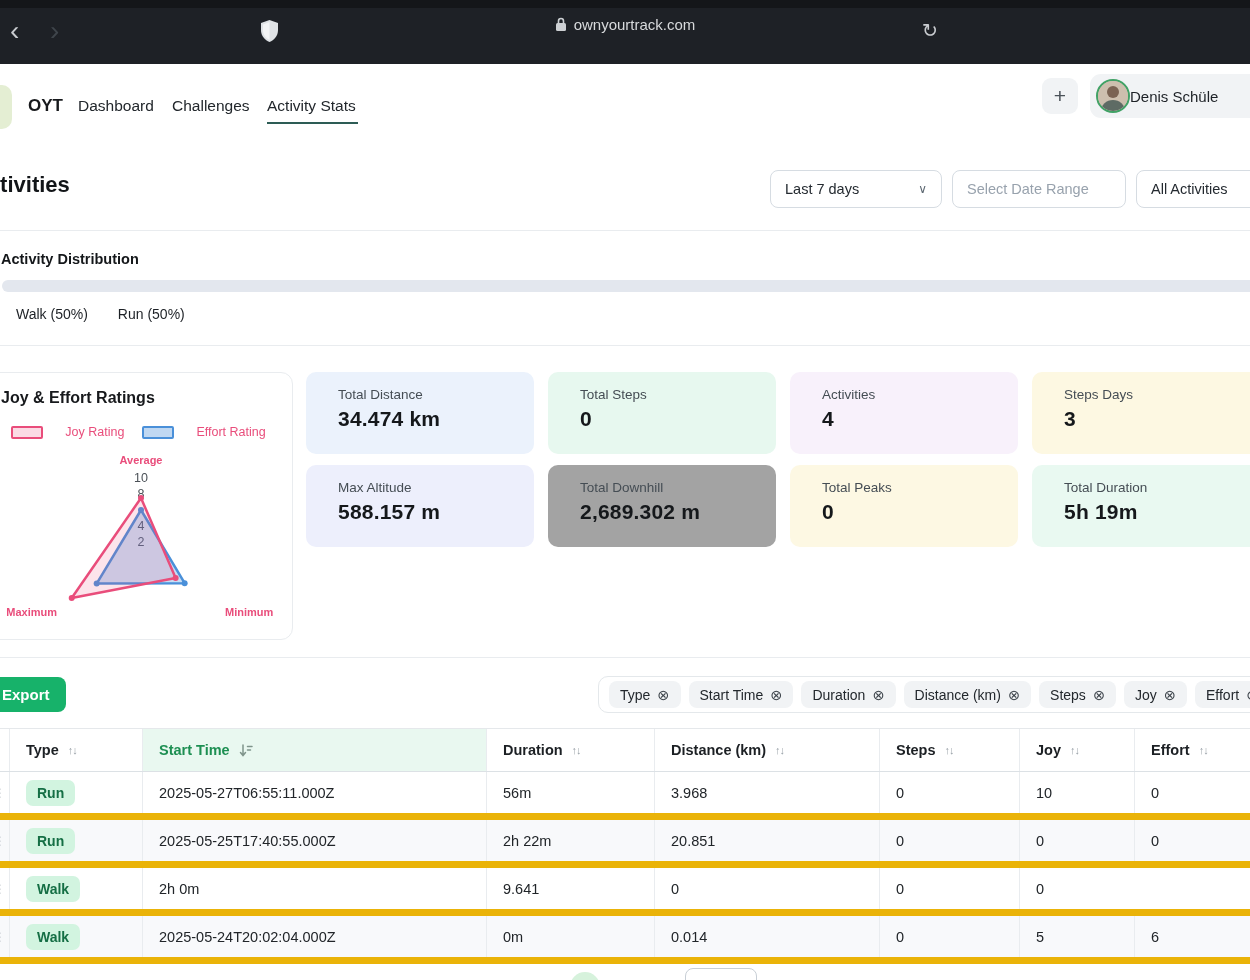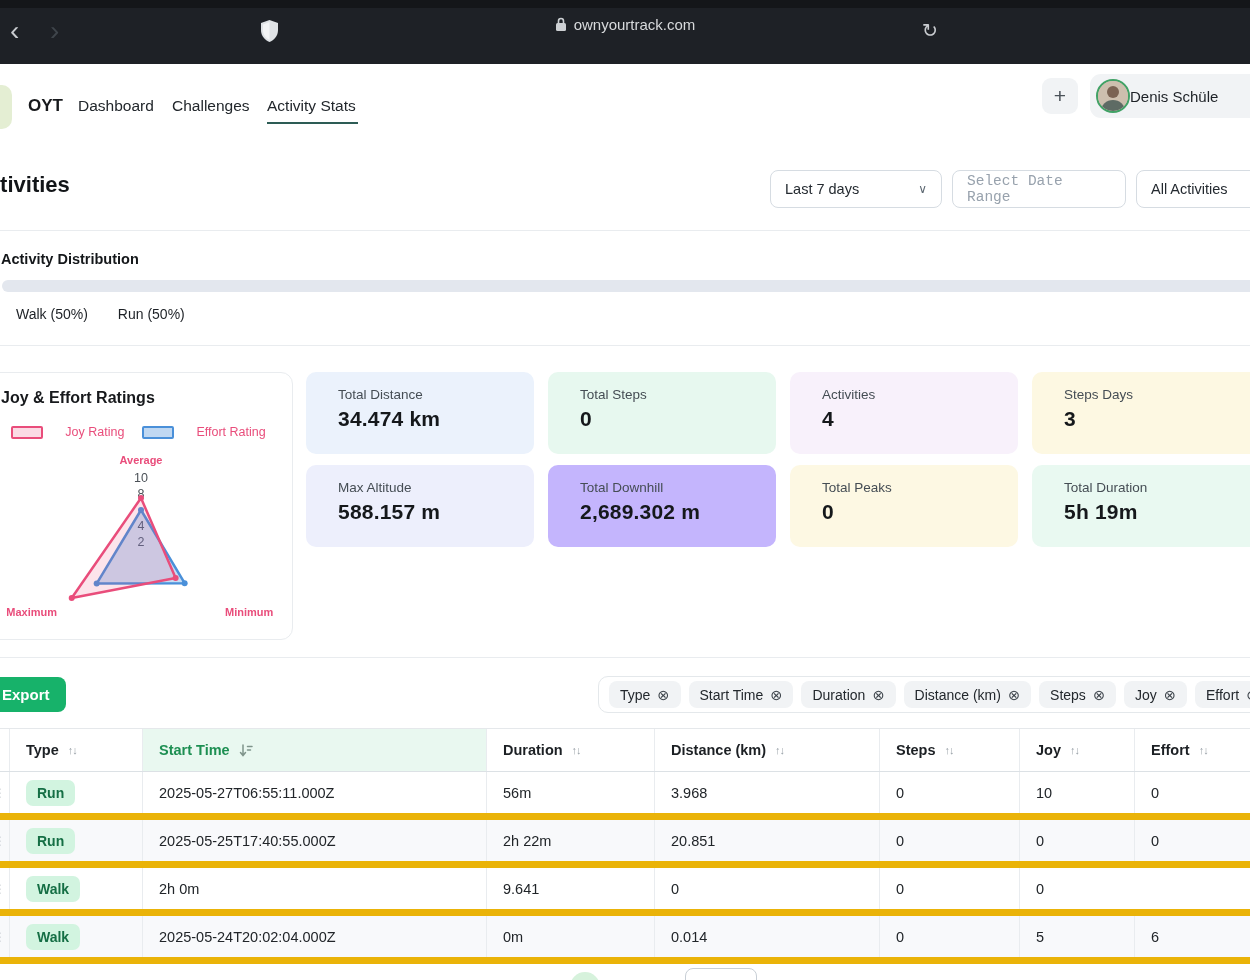--- a/index.html
+++ b/index.html
@@ -25,21 +25,21 @@
   .tab.active::after { content:""; position:absolute; left:0; right:-2px; bottom:-9px; height:2px; background:#2d5c55; }
   .add-btn { position:absolute; left:1042px; top:14px; width:36px; height:36px; border:none; border-radius:9px; background:#f1f3f5; color:#4a5158; font-size:21px; line-height:34px; text-align:center; }
   .user-pill { position:absolute; left:1090px; top:10px; width:210px; height:44px; border-radius:11px; background:#f1f3f5; display:flex; align-items:center; padding-left:6px; }
   .avatar { width:34px; height:34px; border-radius:50%; border:2px solid #41a266; overflow:hidden; background:#cdbfae; flex:none; }
   .user-name { font-size:15px; color:#1d2126; white-space:nowrap; }
 
   
   .page-title { position:absolute; left:-28px; top:172px; font-size:22px; font-weight:bold; color:#121518; }
   .ctl { position:absolute; top:170px; height:38px; border:1px solid #d6dce2; border-radius:8px; background:#fff; display:flex; align-items:center; font-size:14.5px; color:#242a30; padding:0 14px; }
   .ctl-range { left:770px; width:172px; justify-content:space-between; }
-  .ctl-date { left:952px; width:174px; color:#98a2ad;font-family:Liberation Mono, monospace; }
+  .ctl-date { left:952px; width:174px; color:#98a2ad; }
   .ctl-type { left:1136px; width:160px; }
   .chev { color:#5d6872; font-size:12px; }
 
   .divider { position:absolute; left:0; right:0; height:1px; background:#e9ecef; }
   .d1 { top:230px; } .d2 { top:345px; } .d3 { top:657px; }
 
   
   .dist-title { position:absolute; left:1px; top:251px; font-size:14.5px; font-weight:600; color:#14171a; }
   .dist-bar { position:absolute; left:2px; right:-20px; top:280px; height:12px; border-radius:7px; background:#e3e7ee; }
   .dist-legend { position:absolute; left:16px; top:306px; display:flex; gap:30px; font-size:14px; color:#1d2126; }
@@ -199,21 +199,21 @@
         <div class="stat-value">4</div>
       </div>
     <div class="stat-card" style="background: rgb(253, 248, 226);">
         <div class="stat-label">Steps Days</div>
         <div class="stat-value">3</div>
       </div>
     <div class="stat-card" style="background: rgb(237, 239, 252);">
         <div class="stat-label">Max Altitude</div>
         <div class="stat-value">588.157 m</div>
       </div>
-    <div class="stat-card" style="background: #c4b5fd;">
+    <div class="stat-card" style="background: #a3a3a3;">
         <div class="stat-label">Total Downhill</div>
         <div class="stat-value">2,689.302 m</div>
       </div>
     <div class="stat-card" style="background: rgb(253, 248, 227);">
         <div class="stat-label">Total Peaks</div>
         <div class="stat-value">0</div>
       </div>
     <div class="stat-card" style="background: rgb(233, 249, 241);">
         <div class="stat-label">Total Duration</div>
         <div class="stat-value">5h 19m</div>

